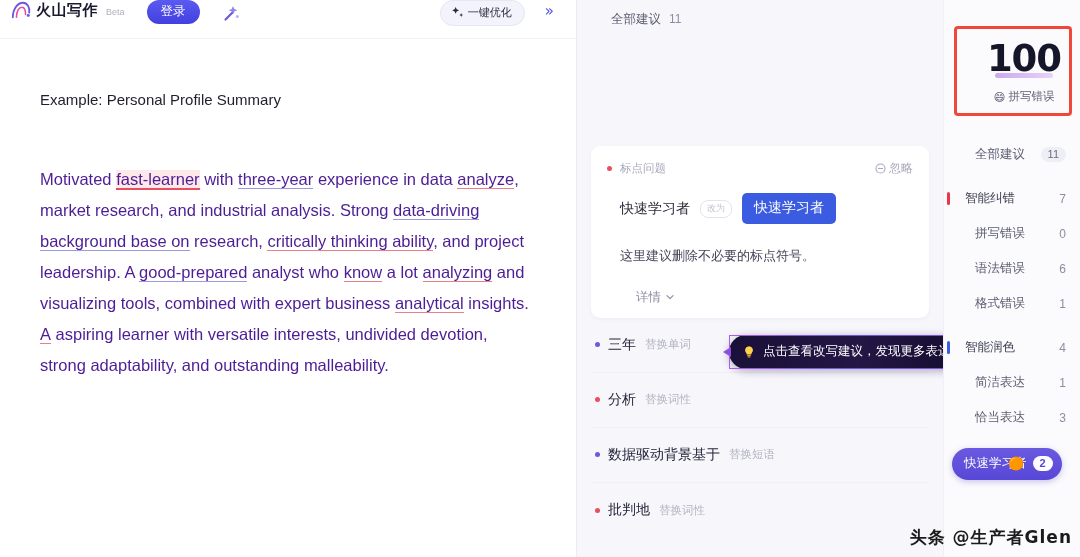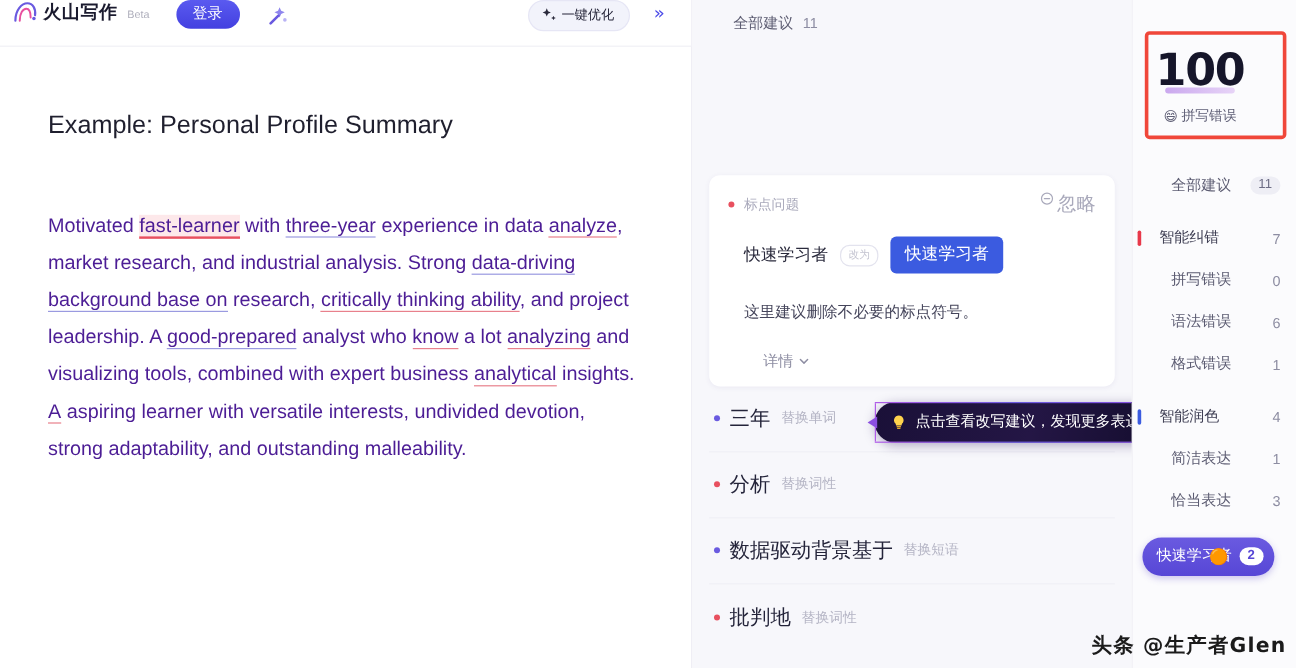--- a/index.html
+++ b/index.html
@@ -71,21 +71,21 @@
     cursor: pointer; padding: 2px 6px;
     font-family: "DejaVu Sans", sans-serif;
   }
 
   .editor-body {
     flex: 1;
     padding: 50px 40px 0 40px;
     overflow: hidden;
   }
   .doc-title {
-    font-size: 21px;
+    font-size: 15px;
     color: #1f1f2e;
     margin-bottom: 52px;
     line-height: 1.5;
   }
   .doc-para {
     font-size: 16.5px;
     line-height: 31px;
     color: #4c1d95;
   }
   .err-red {
@@ -120,22 +120,22 @@
     padding: 14px 16px 12px;
     box-shadow: 0 1px 4px rgba(80,70,140,.07);
   }
   .card-top { display: flex; align-items: center; }
   .dot { width: 5px; height: 5px; border-radius: 50%; margin-right: 8px; }
   .dot-red { background: #e8505f; }
   .dot-purple { background: #6a5ae0; }
   .card-kind { font-size: 11.5px; color: #a9a9bb; }
   .card-top-spacer { flex: 1; }
   .ignore-btn {
-    display: flex; gap: 3px;
-    font-size: 16px; color: #a9a9bb; cursor: pointer;
+    display: flex; align-items: center; gap: 3px;
+    font-size: 12px; color: #a9a9bb; cursor: pointer;
   }
   .card-repl { display: flex; align-items: center; margin: 16px 0 4px 13px; }
   .repl-from { font-size: 14px; color: #2a2a3c; }
   .repl-arrow {
     margin: 0 10px;
     font-size: 9px; color: #c3c3d0;
     border: 1px solid #e3e3ee; border-radius: 8px;
     padding: 1px 6px 2px;
   }
   .repl-to {
@@ -156,21 +156,21 @@
   }
 
   .s-item {
     display: flex; align-items: center;
     height: 55px;
     padding: 0 4px;
     border-bottom: 1px solid #efeff5;
     cursor: pointer;
   }
   .s-item:last-child { border-bottom: none; }
-  .s-word { font-size: 17px; color: #24243a; }
+  .s-word { font-size: 14px; color: #24243a; }
   .s-act { font-size: 11.5px; color: #b4b4c4; margin-left: 9px; }
 
   .tooltip {
     position: absolute;
     left: 152px; top: 305px;
     display: flex; align-items: center; gap: 7px;
     background: linear-gradient(100deg,#1a1038,#241645 55%,#140d2e);
     border: 1.5px solid;
     border-image: linear-gradient(90deg,#b05ce8,#6a5ae0,#8b4fe0) 1;
     border-radius: 17px;
@@ -188,21 +188,21 @@
     border-right: 8px solid #8b4fe0;
   }
 
   
   .score-col {
     width: 137px; height: 557px;
     background: #fbfbfd;
     position: relative;
     border-left: 1px solid #f0eff6;
     display: flex; flex-direction: column;
-    align-items: flex-start;
+    align-items: flex-end;
   }
   .score-annot {
     position: absolute; left: 10px; top: 26px;
     width: 118px; height: 90px;
     border: 3px solid #f0473a;
     border-radius: 4px;
     pointer-events: none;
     z-index: 20;
   }
   .score-box {

